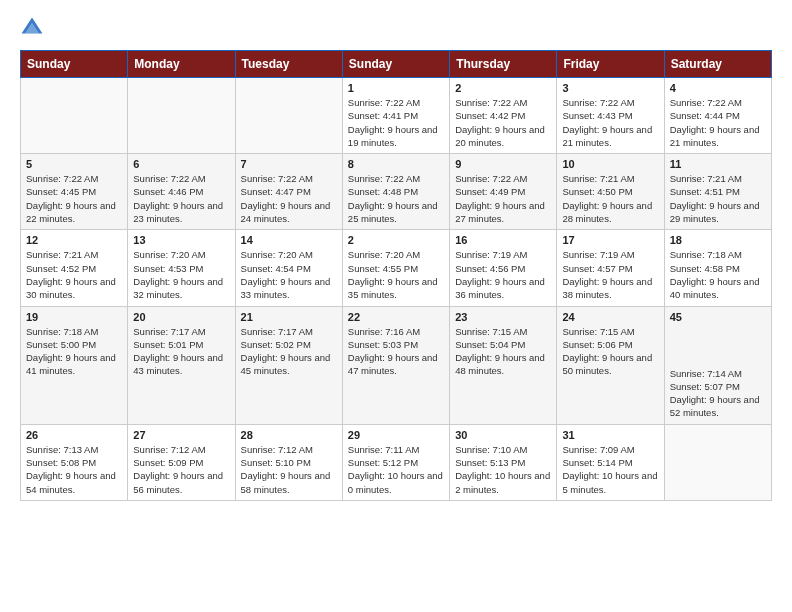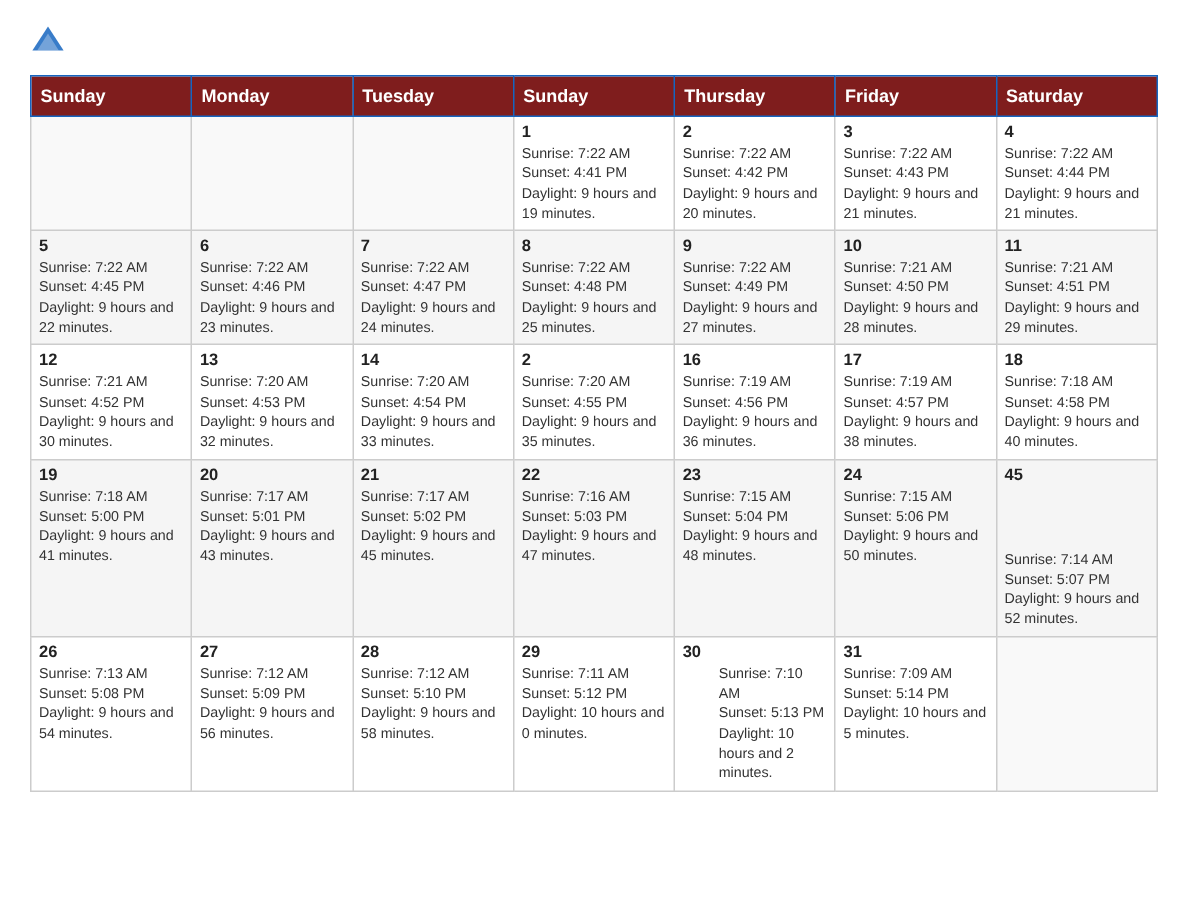--- a/index.html
+++ b/index.html
@@ -311,21 +311,21 @@
 Daylight: 9 hours and 58 minutes.</div>
           </td>
           <td>
             <div class="day-number">29</div>
             <div class="day-info" style="white-space: pre-line;">Sunrise: 7:11 AM
 Sunset: 5:12 PM
 Daylight: 10 hours and 0 minutes.</div>
           </td>
           <td>
             <div class="day-number">30</div>
-            <div class="day-info" style="white-space: pre-line; margin-left: 24px;">Sunrise: 7:10 AM
+            <div class="day-info" style="white-space: pre-line;">Sunrise: 7:10 AM
 Sunset: 5:13 PM
 Daylight: 10 hours and 2 minutes.</div>
           </td>
           <td>
             <div class="day-number">31</div>
             <div class="day-info" style="white-space: pre-line;">Sunrise: 7:09 AM
 Sunset: 5:14 PM
 Daylight: 10 hours and 5 minutes.</div>
           </td>
           <td class="empty-cell"></td>

